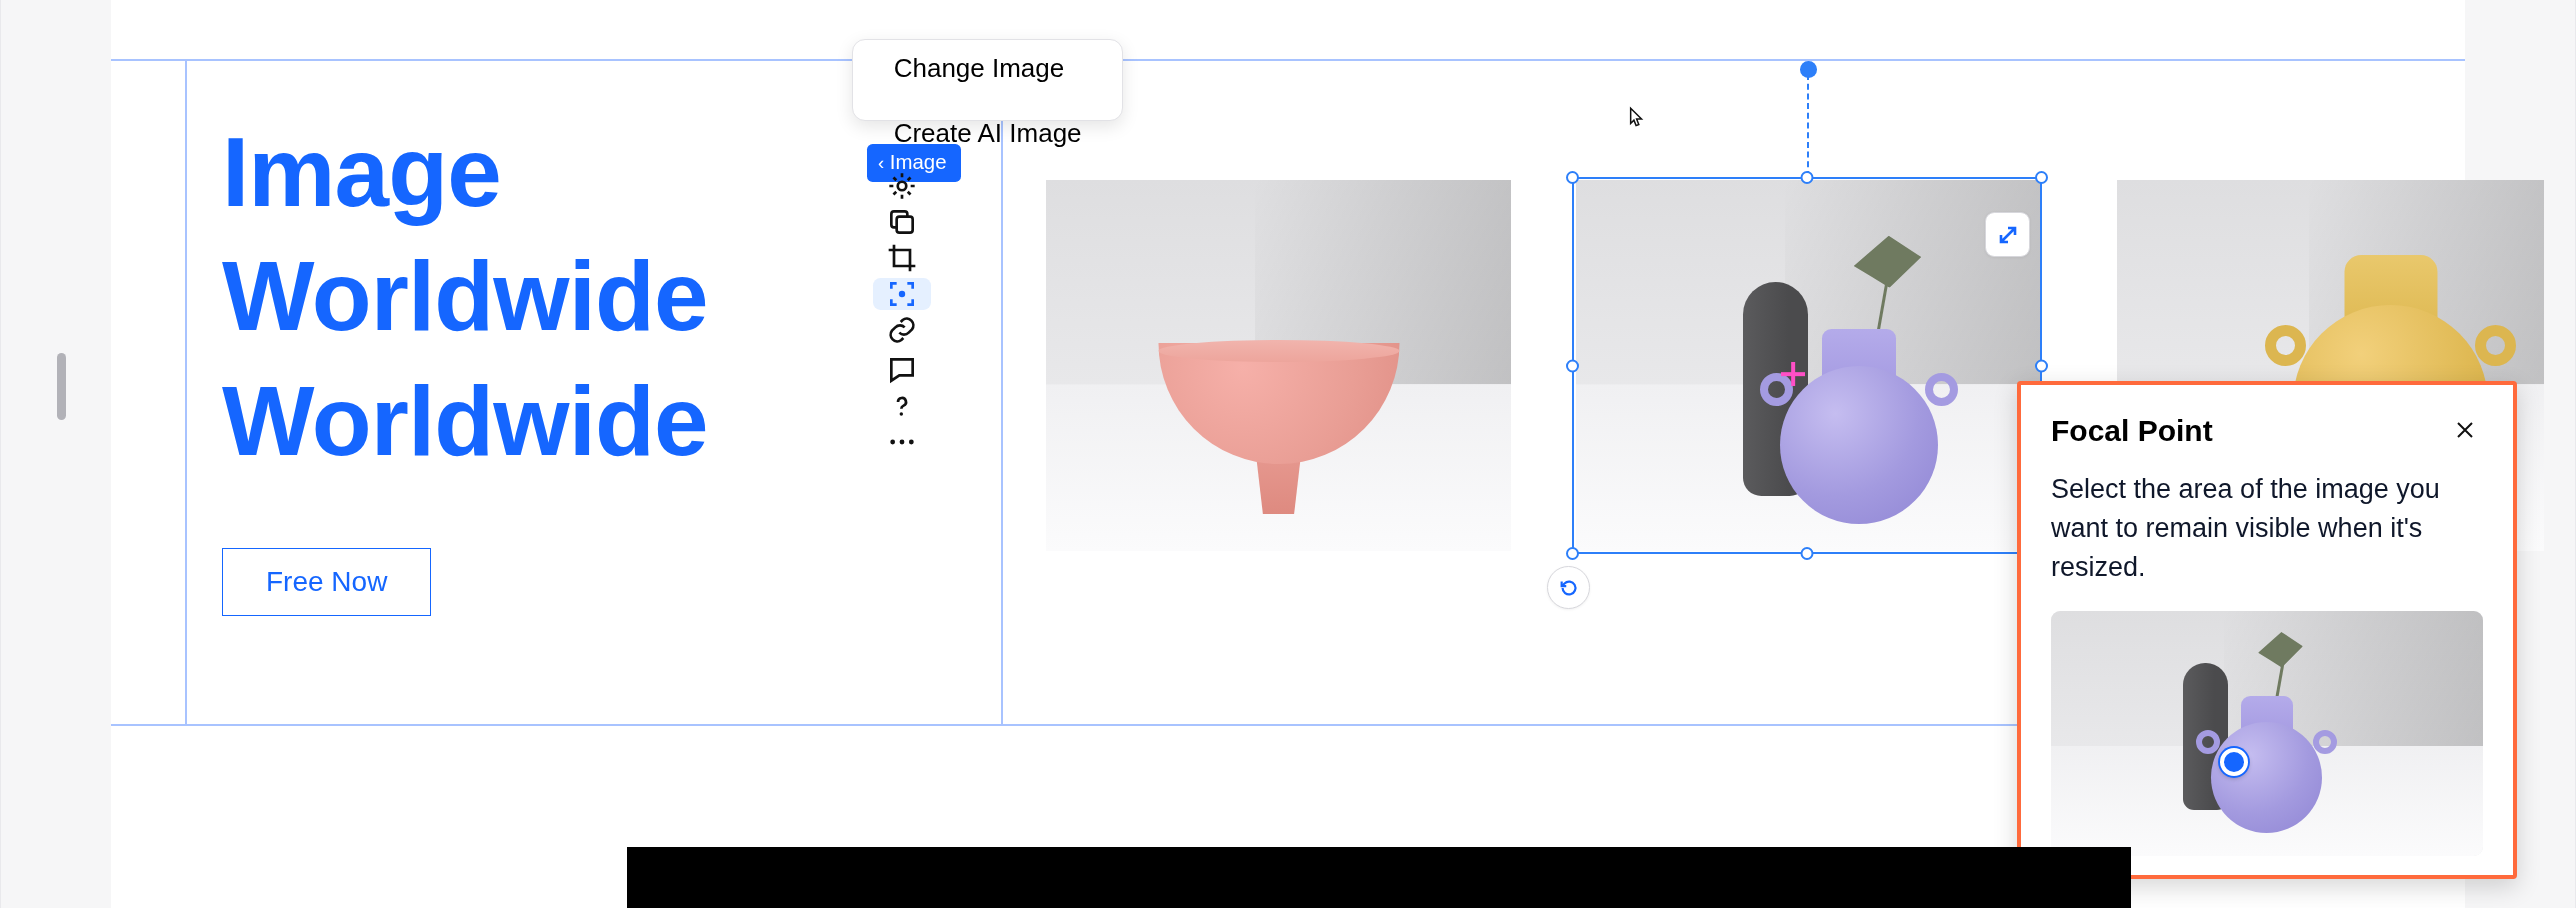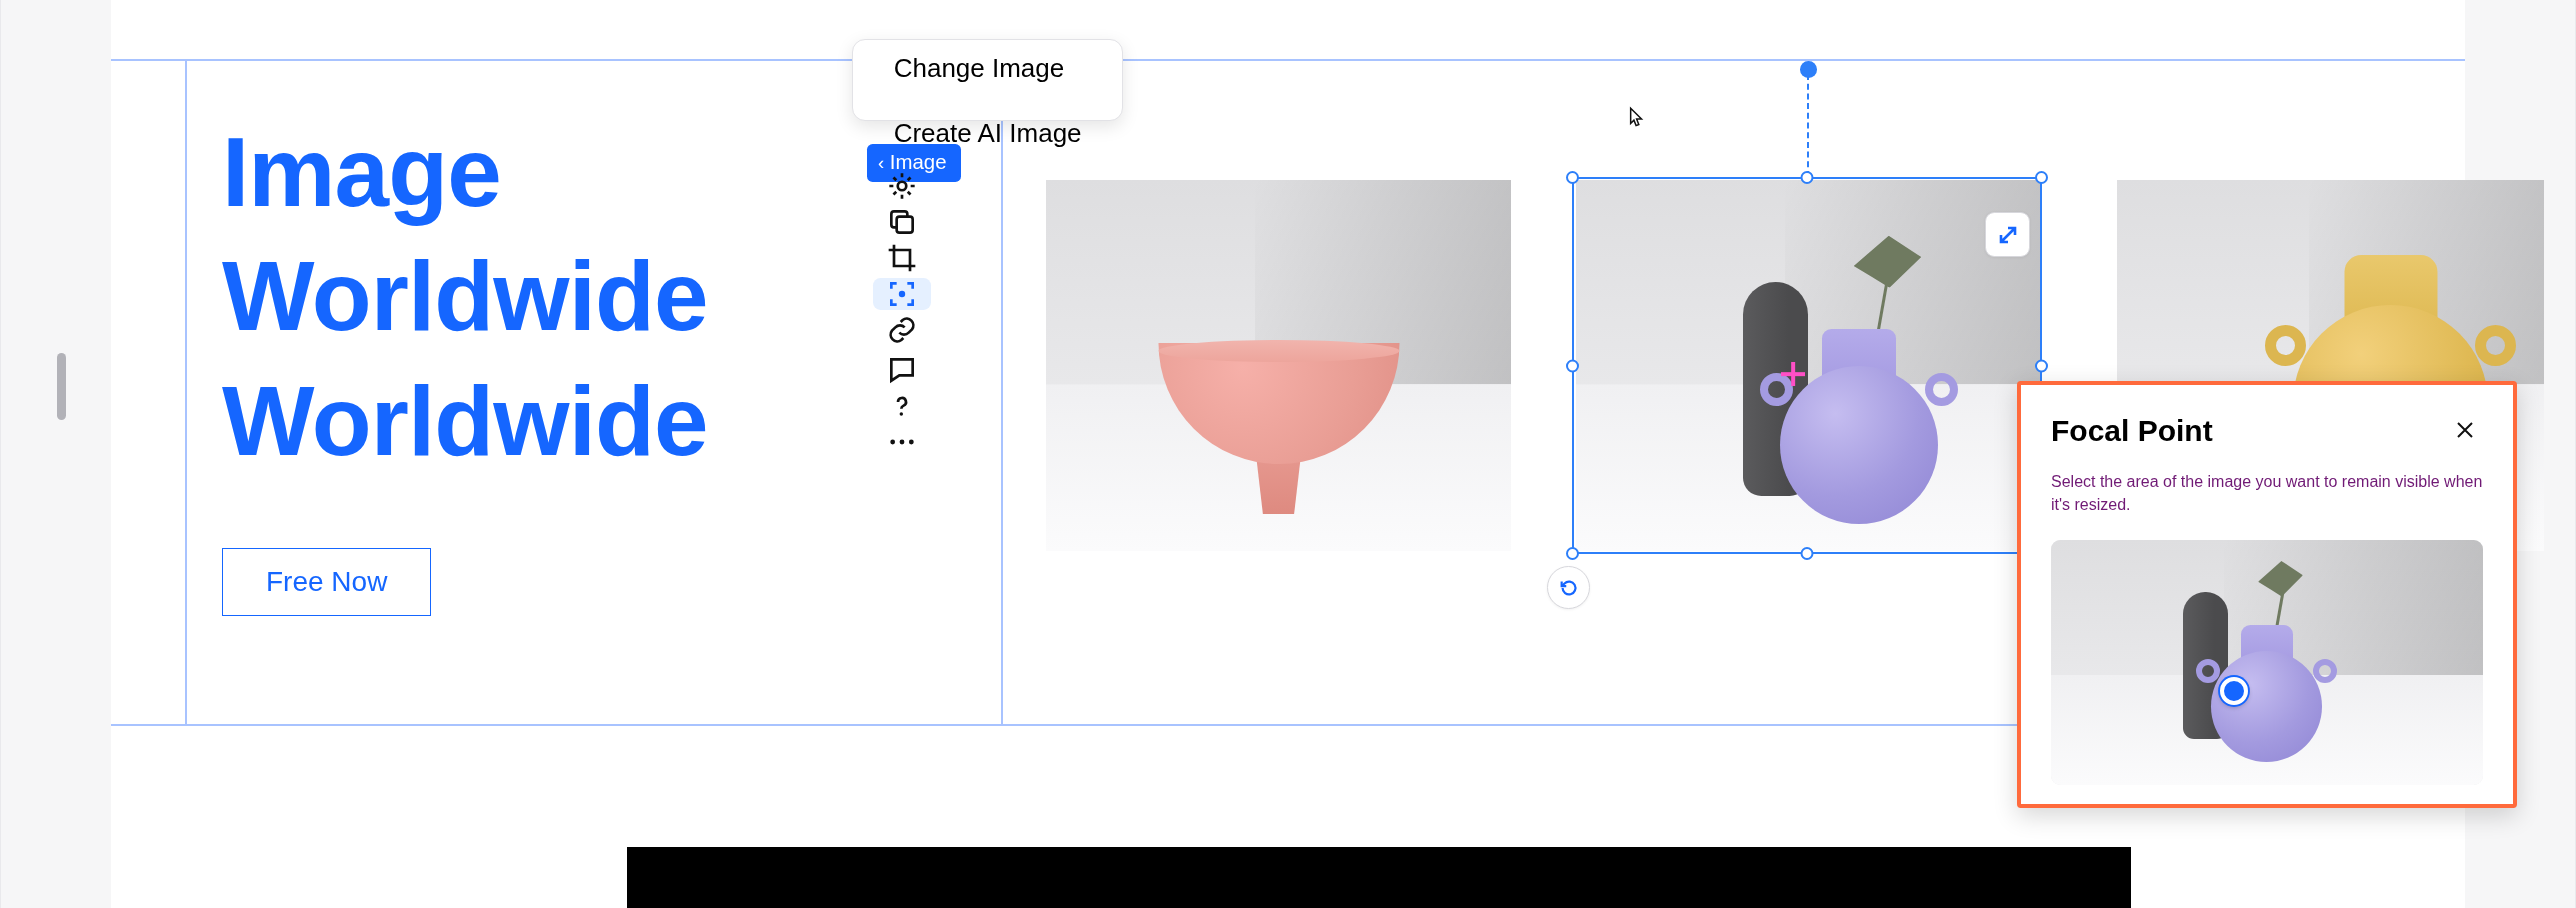--- a/index.html
+++ b/index.html
@@ -389,23 +389,23 @@
     font-weight: 700;
   }
   .popover-close {
     width: 37px; height: 37px;
     display: flex;
     align-items: center; justify-content: center;
     cursor: pointer;
   }
   .popover-close svg { width: 24px; height: 24px; }
   .popover-desc {
-    font-size: 16px;
+    font-size: 27px;
     line-height: 1.45;
-    color: #701a75;
+    color: #0f172a;
     margin-bottom: 24px;
   }
   .popover-preview {
     position: relative;
     width: 100%;
     height: 245px;
     border-radius: 9.3px;
     overflow: hidden;
     background: #ebebed;
   }

